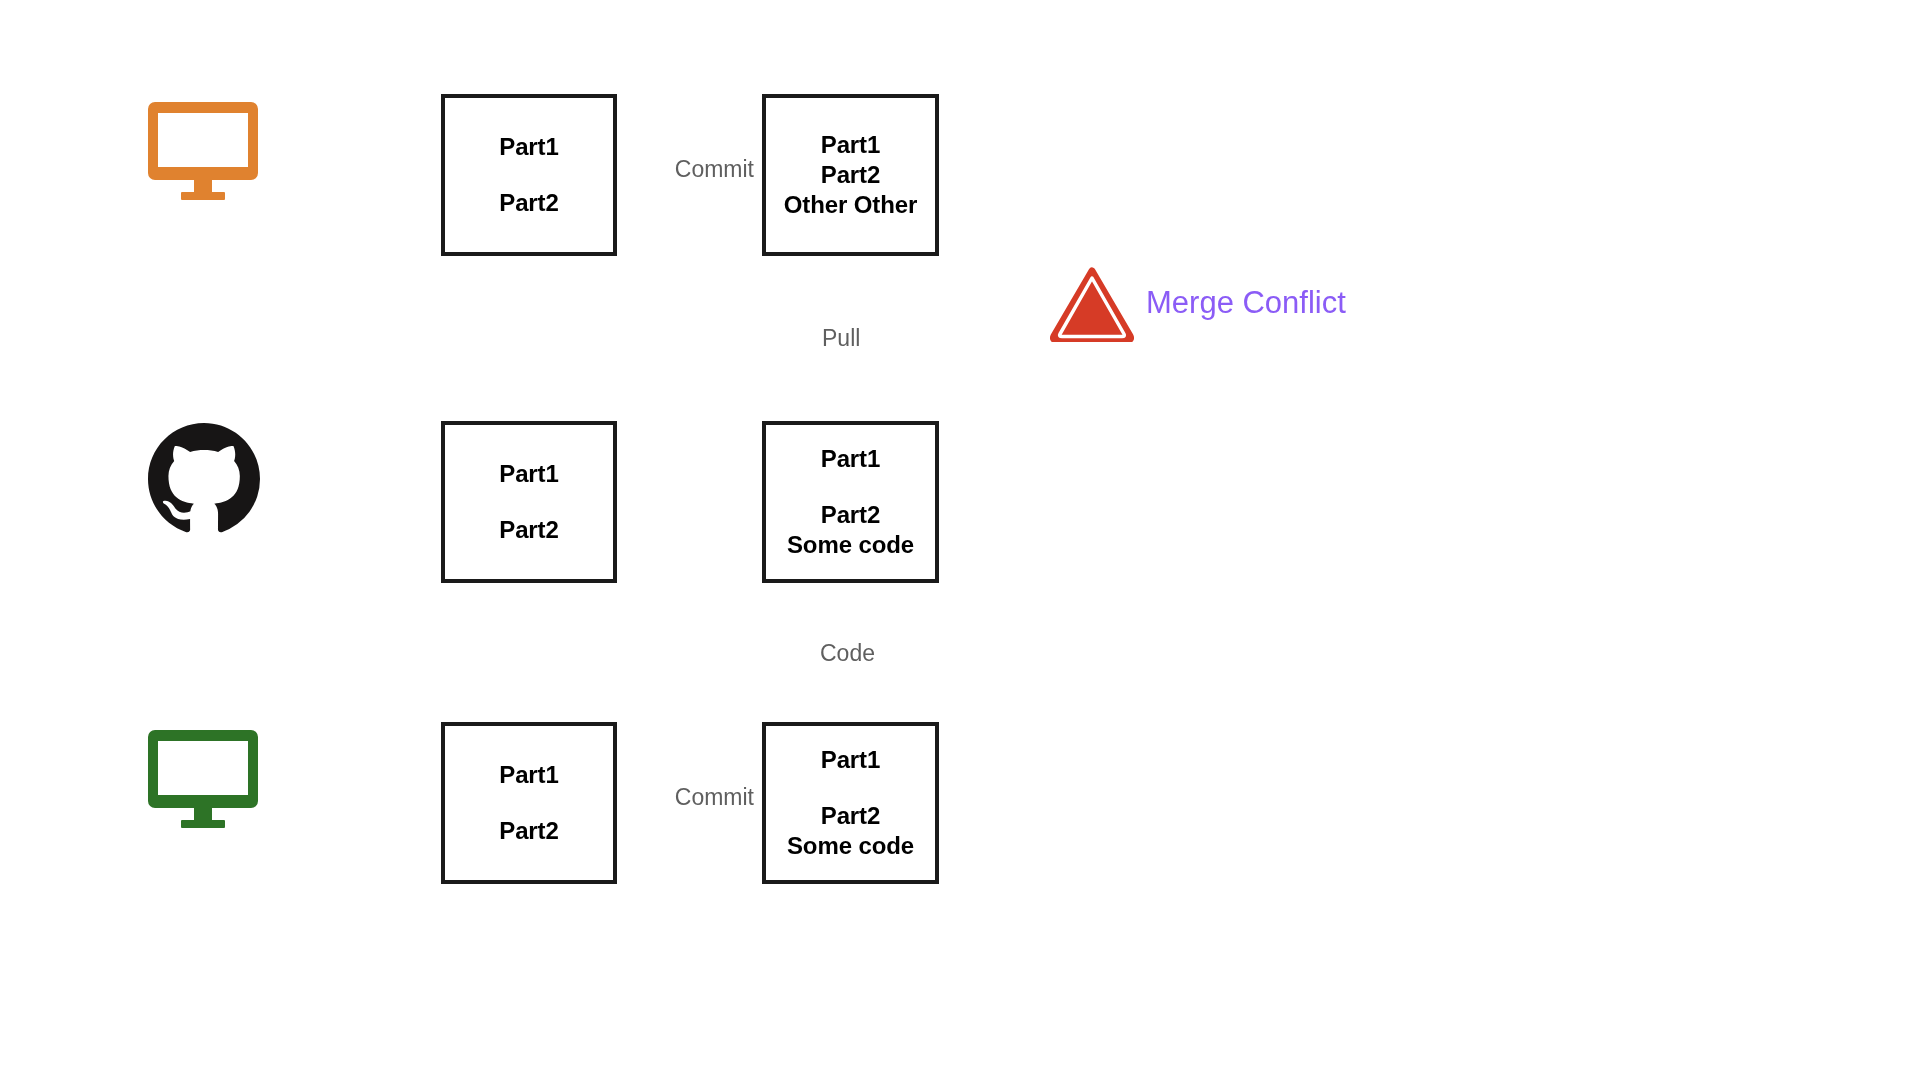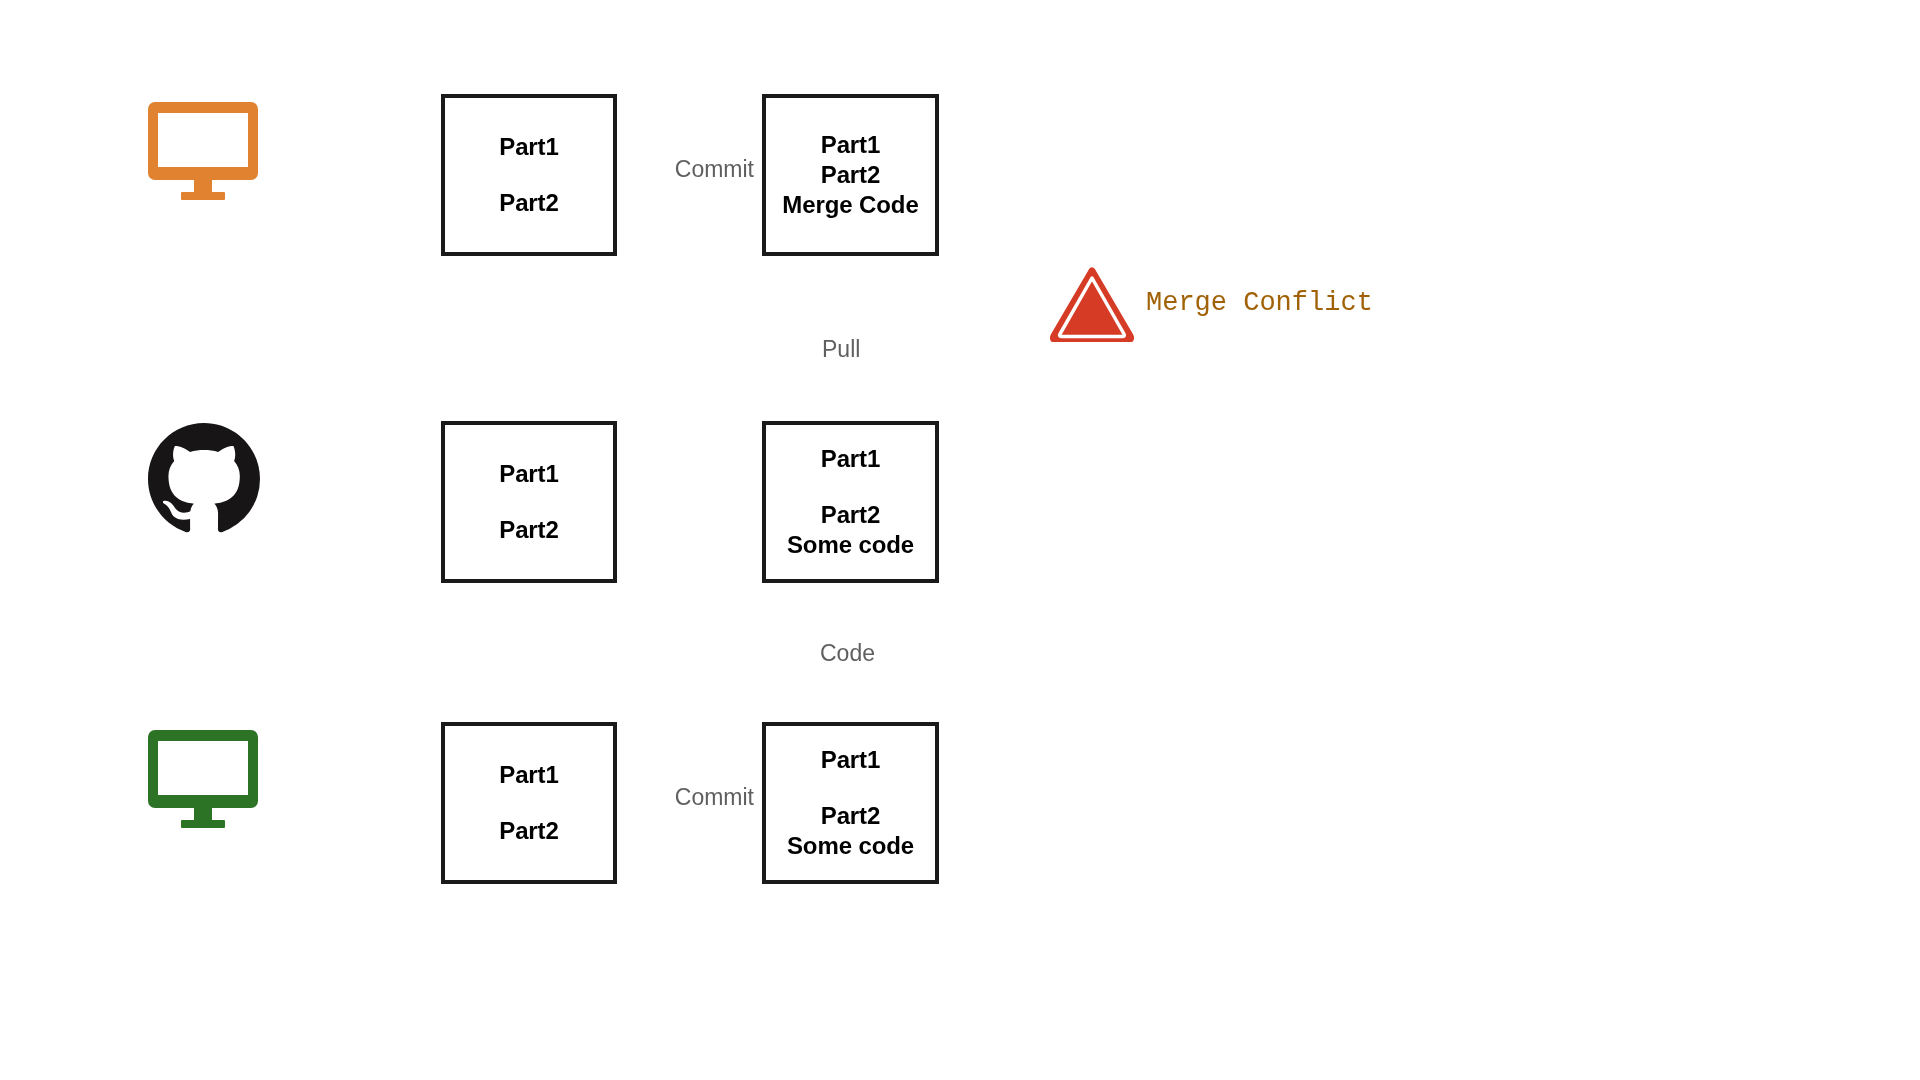--- a/index.html
+++ b/index.html
@@ -128,45 +128,44 @@
   }
 
   
   .action-between {
     position: absolute;
     font-size: 23px;
     color: #5f5f5f;
     font-weight: 400;
     white-space: nowrap;
   }
-  #label-pull { left: 822px; top: 325px; margin-top: 11px; }
+  #label-pull { left: 822px; top: 325px; }
   #label-push { left: 820px; top: 640px; }
 
   
   #merge-conflict {
     position: absolute;
     left: 1050px;
     top: 266px;
     display: flex;
     align-items: center;
     gap: 12px;
   }
   #merge-conflict .warn-tri {
     width: 84px;
     height: 76px;
     flex: 0 0 auto;
   }
   #merge-conflict .warn-label {
-    font-size: 27px;
-    color: #a16207;
+    font-size: 31px;
+    color: #8b5cf6;
     font-weight: 400;
     white-space: nowrap;
     position: relative;
     top: -1px;
-    font-family: Liberation Mono, monospace;
   }
 
   
   #caption {
     position: absolute;
     left: 98px;
     top: 942px;
     font-size: 30px;
     font-weight: 700;
     color: #000000;
@@ -192,21 +191,21 @@
     <div class="code-box left" style="top:0">
       <div class="code-line">Part1</div>
       <div class="code-line spacer-before">Part2</div>
     </div>
 
     <div class="action-inline" style="top:62px">Commit</div>
 
     <div class="code-box right" style="top:0">
       <div class="code-line">Part1</div>
       <div class="code-line">Part2</div>
-      <div class="code-line">Merge Code</div>
+      <div class="code-line">Other Other</div>
     </div>
   </div>
 
   <div id="merge-conflict">
     <svg class="warn-tri" viewBox="0 0 84 76">
       <path d="M42 5 L80 70 Q82 74 77 74 L7 74 Q2 74 4 70 Z" fill="#D63B26" stroke="#D63B26" stroke-width="7" stroke-linejoin="round"></path>
       <path d="M42 12 L74 68 Q75.5 70.5 72 70.5 L12 70.5 Q8.5 70.5 10 68 Z" fill="#D63B26" stroke="#ffffff" stroke-width="3.5" stroke-linejoin="round"></path>
     </svg>
     <span class="warn-label">Merge Conflict</span>
   </div>

